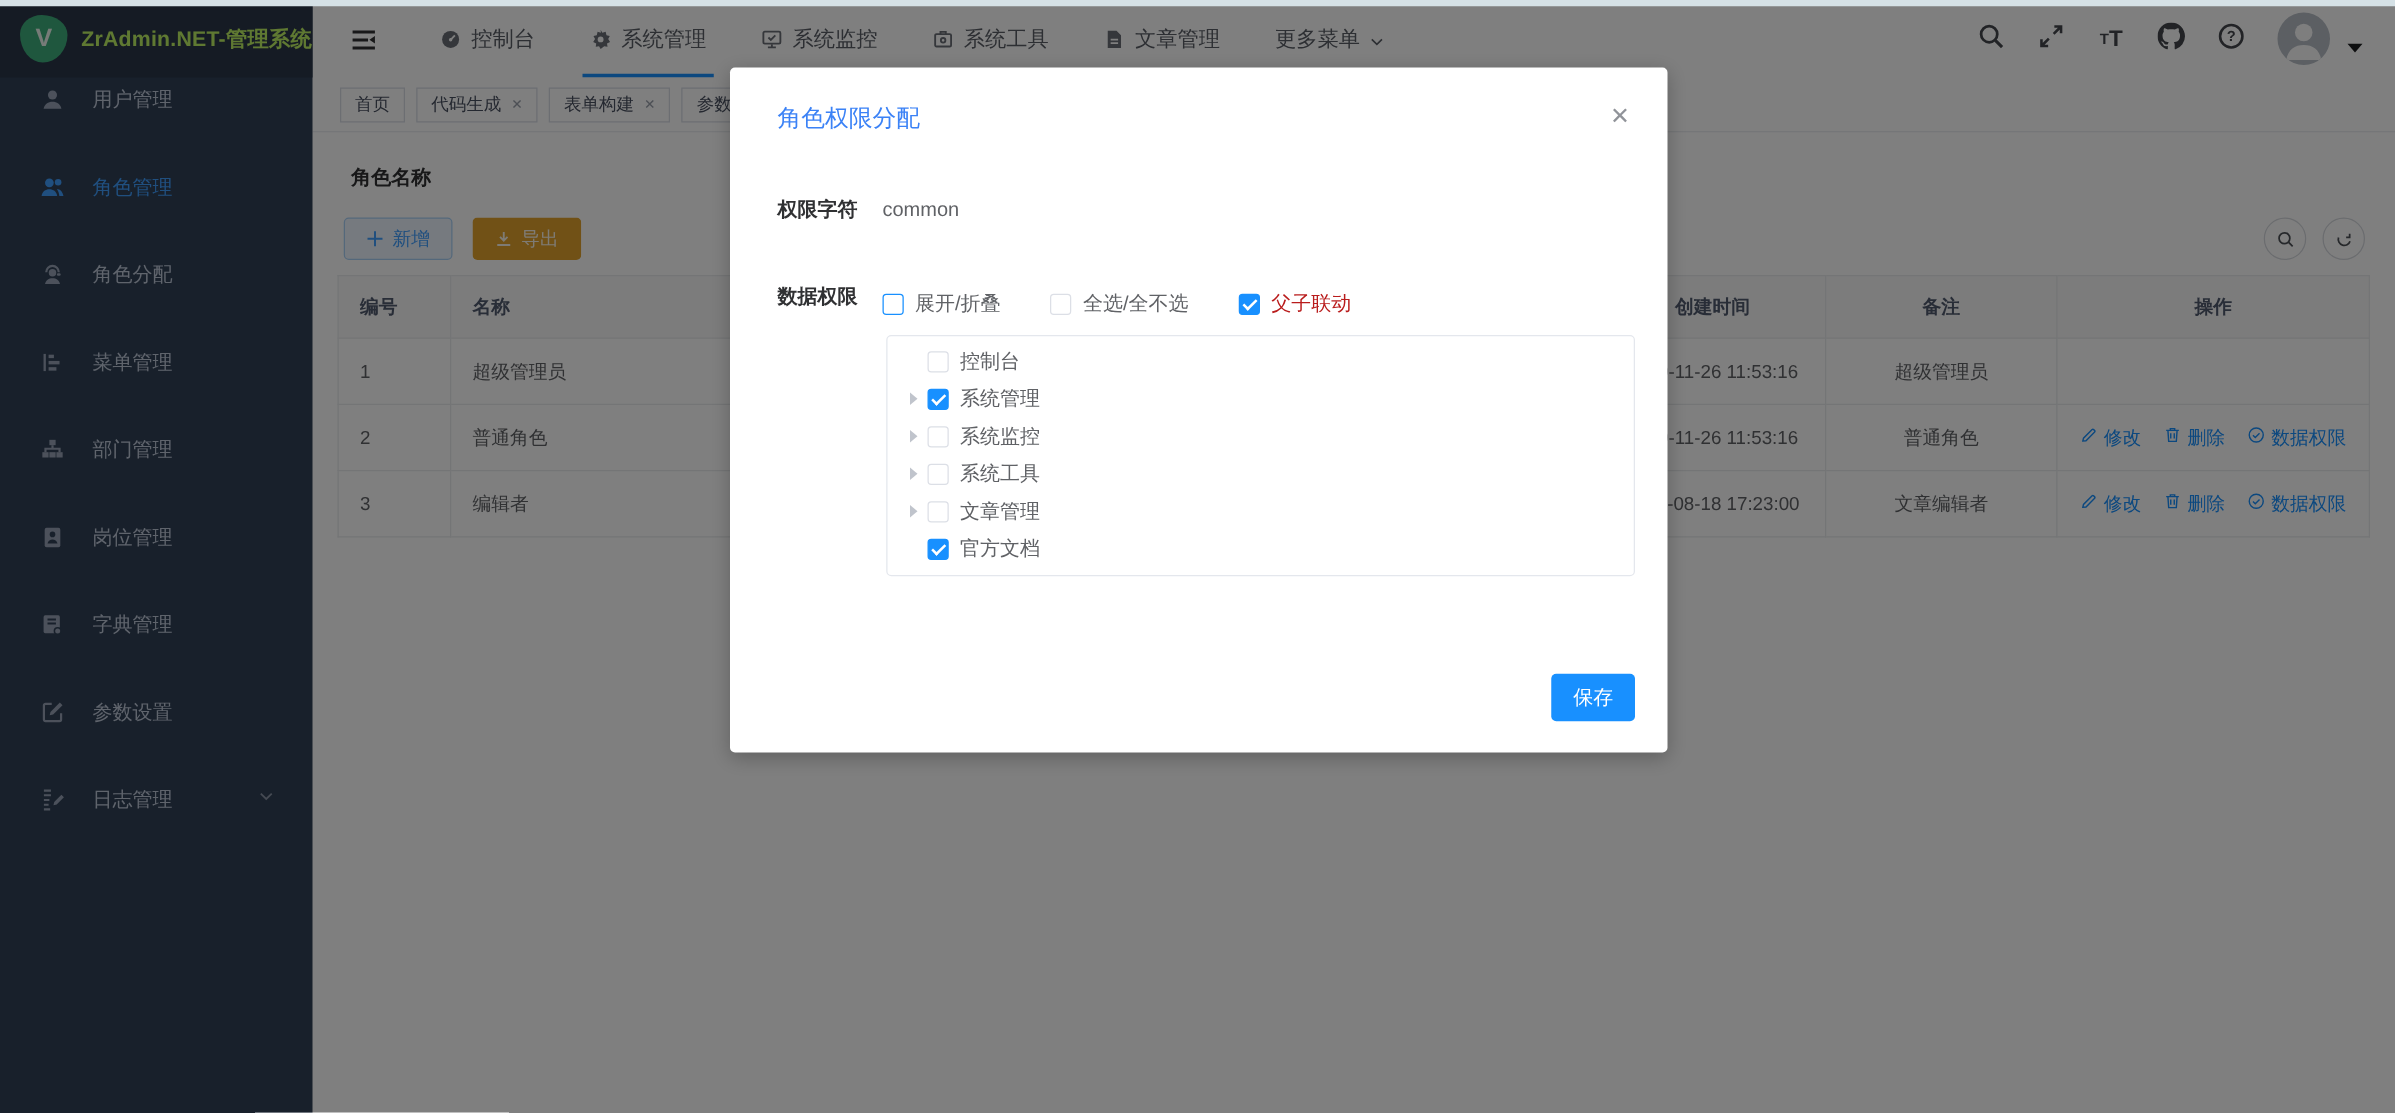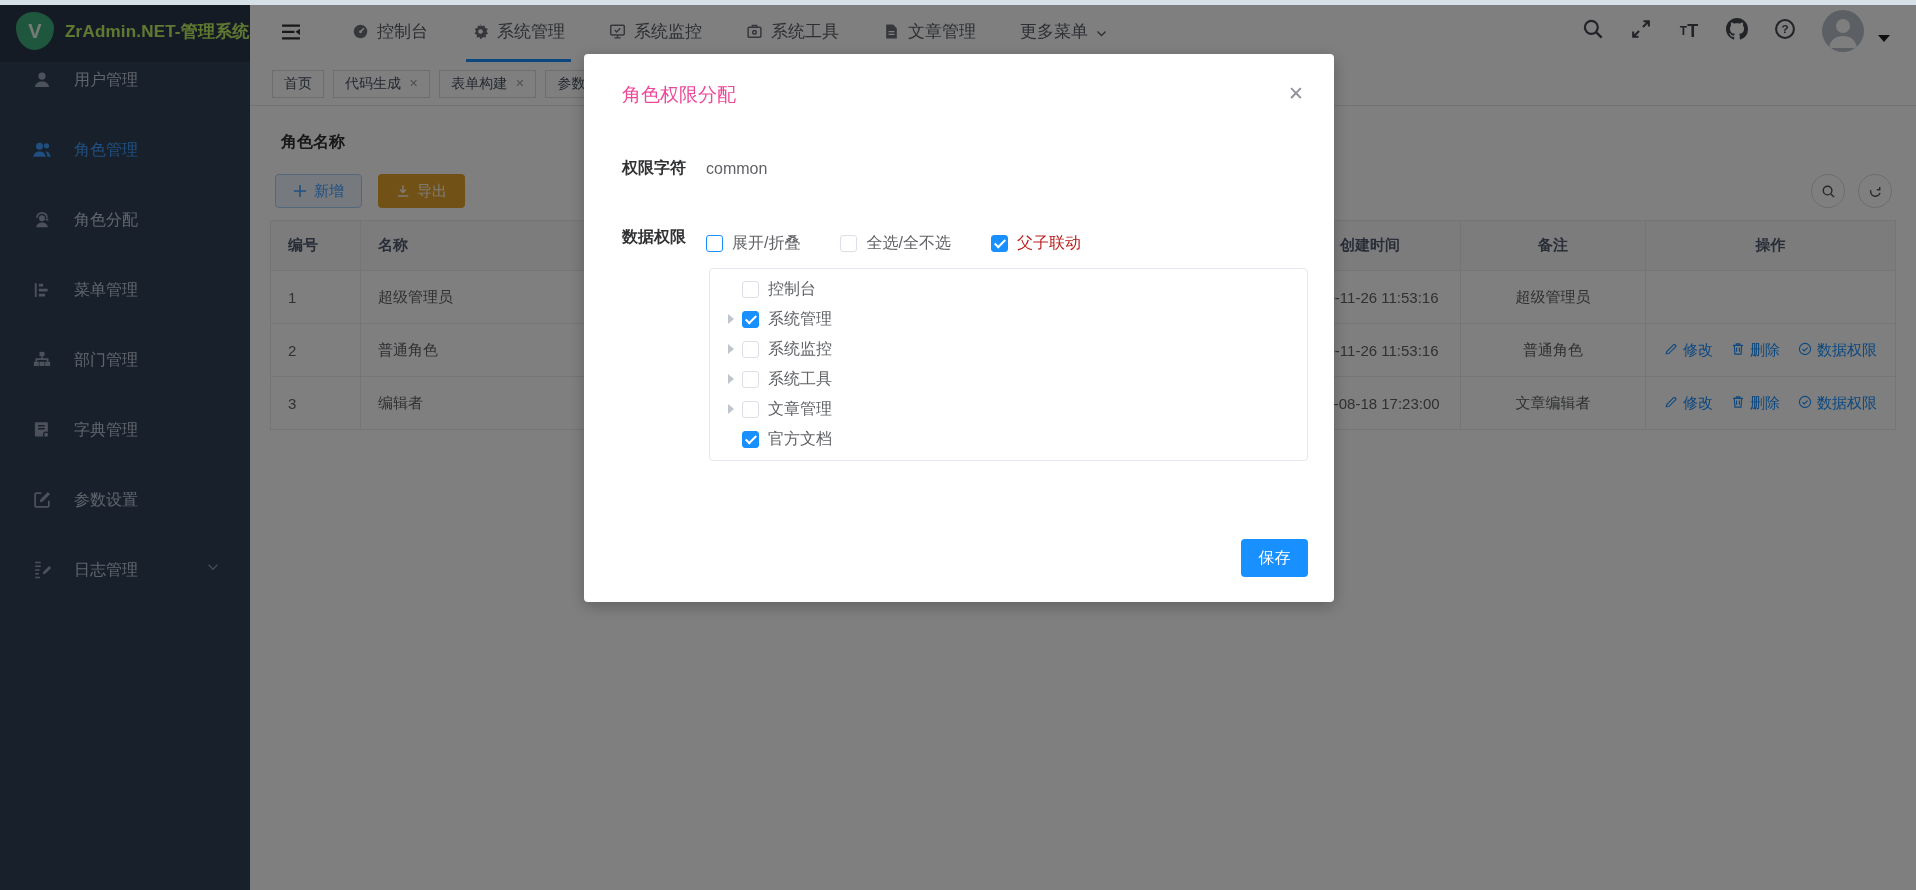--- a/index.html
+++ b/index.html
@@ -75,21 +75,21 @@
   .col-id { width:90px; } .col-created { width:181px; } .col-remark { width:185px; } .col-ops { width:250px; }
   .ta-l { text-align:left; padding-left:17px; } .ta-c { text-align:center; }
   .op-link { color:#1890ff; cursor:pointer; display:inline-flex; align-items:center; margin:0 9px; font-size:15px; white-space:nowrap; }
   .op-link svg { width:14px; height:14px; margin-right:5px; }
 
   
   .overlay { position:fixed; inset:0; background:rgba(0,0,0,.5); z-index:50; }
   .modal { position:fixed; left:584px; top:54px; width:750px; height:548px; background:#fff; border-radius:4px;
     box-shadow:0 4px 16px rgba(0,0,0,.25); z-index:60; }
   .modal-header { padding:28px 24px 0 38px; display:flex; align-items:flex-start; }
-  .modal-title { font-size:19px; color:#ec4899; }
+  .modal-title { font-size:19px; color:#3b82f6; }
   .modal-close { margin-left:auto; color:#909399; font-size:19px; cursor:pointer; line-height:1; padding:2px 6px; }
   .m-row { display:flex; align-items:center; padding-left:38px; }
   .m-row-1 { margin-top:50px; }
   .m-row-2 { margin-top:42px; }
   .m-label { font-size:16px; font-weight:bold; color:#303133; }
   .m-value { margin-left:20px; font-size:16px; color:#606266; }
   .opt-group { display:flex; align-items:center; margin-left:20px; gap:40px; }
   .opt { display:flex; align-items:center; cursor:pointer;margin-top:12px; }
   .cb { width:17px; height:17px; border:1px solid #dcdfe6; border-radius:3px; background:#fff; position:relative; flex:0 0 auto; }
   .cb.focus { border-color:#1890ff; }
@@ -155,20 +155,28 @@
       </div>
       <div class="menu-item">
         <span class="mi-icon"><svg viewBox="0 0 16 16" width="100%" height="100%" fill="currentColor">
             <rect x="6" y="1.5" width="4" height="3.4"></rect>
             <path d="M8 4.9v2.3M3.5 9.4V7.2h9v2.2" fill="none" stroke="currentColor" stroke-width="1.4"></path>
             <rect x="1.5" y="9.4" width="4" height="3.4"></rect>
             <rect x="10.5" y="9.4" width="4" height="3.4"></rect>
             <rect x="6" y="9.4" width="4" height="3.4"></rect>
           </svg></span>
         <span>部门管理</span>
+      </div>
+      <div class="menu-item">
+        <span class="mi-icon"><svg viewBox="0 0 16 16" width="100%" height="100%" fill="currentColor">
+            <rect x="3" y="1.8" width="10" height="12.4" rx="1.2"></rect>
+            <circle cx="8" cy="6" r="1.8" fill="#304156"></circle>
+            <path d="M4.8 11.8c.4-1.8 1.7-2.6 3.2-2.6s2.8.8 3.2 2.6z" fill="#304156"></path>
+          </svg></span>
+        <span>岗位管理</span>
       </div>
       <div class="menu-item">
         <span class="mi-icon"><svg viewBox="0 0 16 16" width="100%" height="100%" fill="currentColor">
             <rect x="2.3" y="1.8" width="10.4" height="11.4" rx="1"></rect>
             <path d="M4.8 4.5h5.4M4.8 7h5.4" stroke="#304156" stroke-width="1.2"></path>
             <circle cx="11.3" cy="11.8" r="2.6" fill="#304156"></circle>
             <circle cx="11.3" cy="11.8" r="1.6"></circle>
           </svg></span>
         <span>字典管理</span>
       </div>

